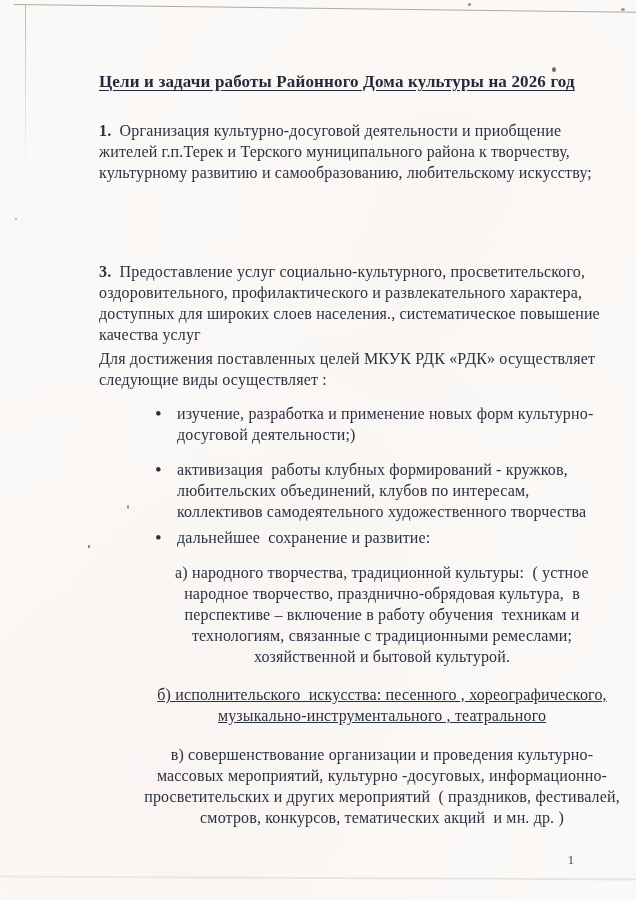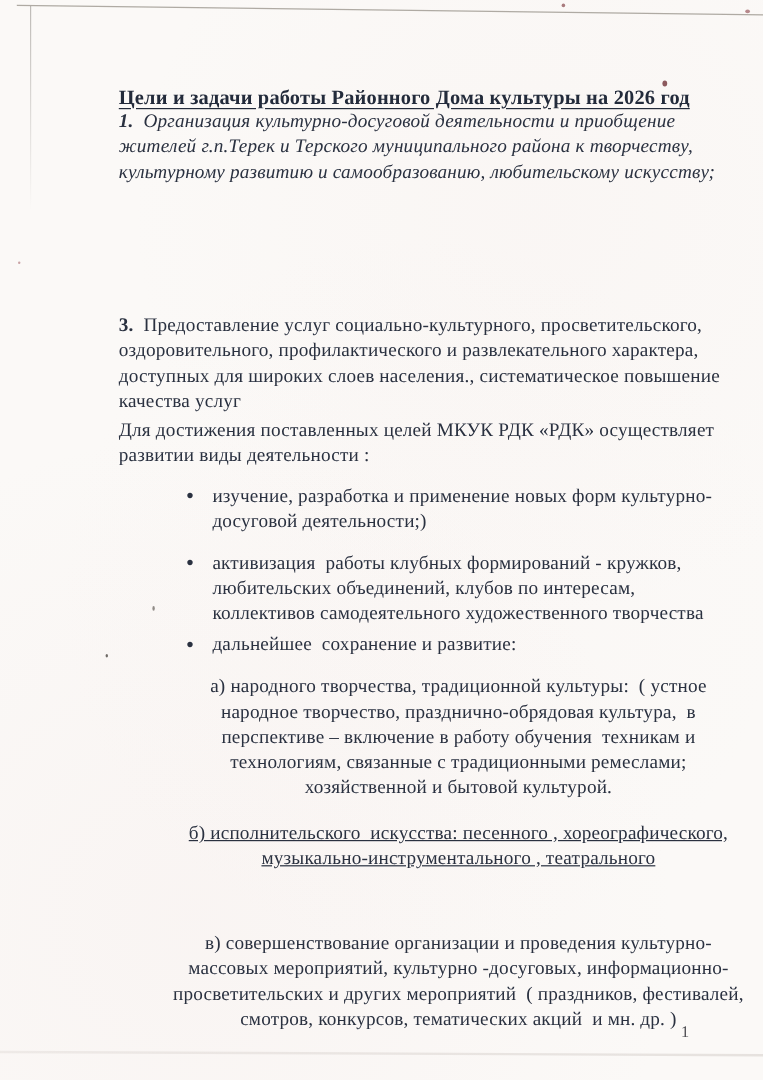--- a/index.html
+++ b/index.html
@@ -79,32 +79,32 @@
   <div class="bottom-edge"></div>
   <div class="speck" style="left:552px;top:67px;width:4px;height:5px;background:#8d5a5e;"></div>
   <div class="speck" style="left:468px;top:3px;width:3px;height:3px;background:#a97b7e;"></div>
   <div class="speck" style="left:621px;top:8px;width:4px;height:3px;background:#b7898c;"></div>
   <div class="speck" style="left:88px;top:545px;width:2px;height:3px;background:#6f6a66;"></div>
   <div class="speck" style="left:15px;top:218px;width:2px;height:2px;background:#c9a3a5;"></div>
   <div class="speck" style="left:127px;top:505px;width:2px;height:4px;background:#908b87;"></div>
 
   <div class="tblock title">Цели и задачи работы Районного Дома культуры на 2026 год</div>
 
-  <div class="tblock para" style="top:91px;font-style:italic;"><span class="pnum">1.</span><span class="ptext">  Организация культурно-досуговой деятельности и приобщение
+  <div class="tblock para" style="top:120px;"><span class="pnum">1.</span><span class="ptext">  Организация культурно-досуговой деятельности и приобщение
 жителей г.п.Терек и Терского муниципального района к творчеству,
 культурному развитию и самообразованию, любительскому искусству;</span></div>
 
 
   <div class="tblock para" style="top:261px;"><span class="pnum">3.</span><span class="ptext">  Предоставление услуг социально-культурного, просветительского,
 оздоровительного, профилактического и развлекательного характера,
 доступных для широких слоев населения., систематическое повышение
 качества услуг</span></div>
 
   <div class="tblock plain" style="top:348px;">Для достижения поставленных целей МКУК РДК «РДК» осуществляет
-развитии виды деятельности :</div>
+следующие виды осуществляет :</div>
 
   <div class="tblock bullet-row" style="top:403px;">
     <span class="bdot">•</span>
     <span class="btext">изучение, разработка и применение новых форм культурно-
 досуговой деятельности;)</span>
   </div>
 
   <div class="tblock bullet-row" style="top:459px;">
     <span class="bdot">•</span>
     <span class="btext">активизация  работы клубных формирований - кружков,
@@ -119,20 +119,20 @@
 
   <div class="tblock sub-item" style="top:562px;">а) народного творчества, традиционной культуры:  ( устное
 народное творчество, празднично-обрядовая культура,  в
 перспективе – включение в работу обучения  техникам и
 технологиям, связанные с традиционными ремеслами;
 хозяйственной и бытовой культурой.</div>
 
   <div class="tblock sub-item" style="top:684px;text-decoration:underline;">б) исполнительского  искусства: песенного , хореографического,
 музыкально-инструментального , театрального</div>
 
-  <div class="tblock sub-item" style="top:776px;">в) совершенствование организации и проведения культурно-
+  <div class="tblock sub-item" style="top:744px;">в) совершенствование организации и проведения культурно-
 массовых мероприятий, культурно -досуговых, информационно-
 просветительских и других мероприятий  ( праздников, фестивалей,
 смотров, конкурсов, тематических акций  и мн. др. )</div>
 
   <div class="tblock page-number">1</div>
 
 </div>
 
 </body></html>

